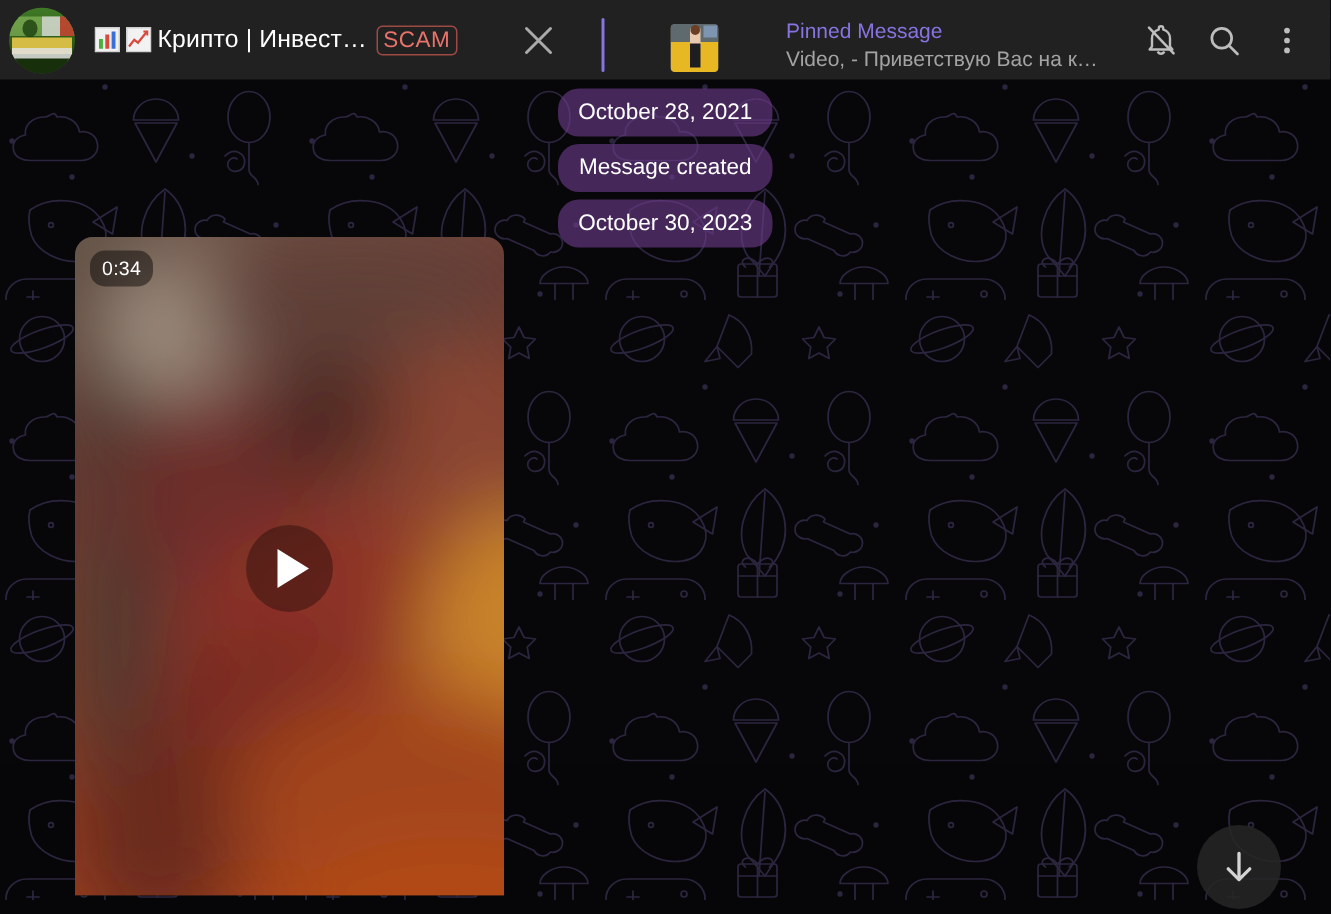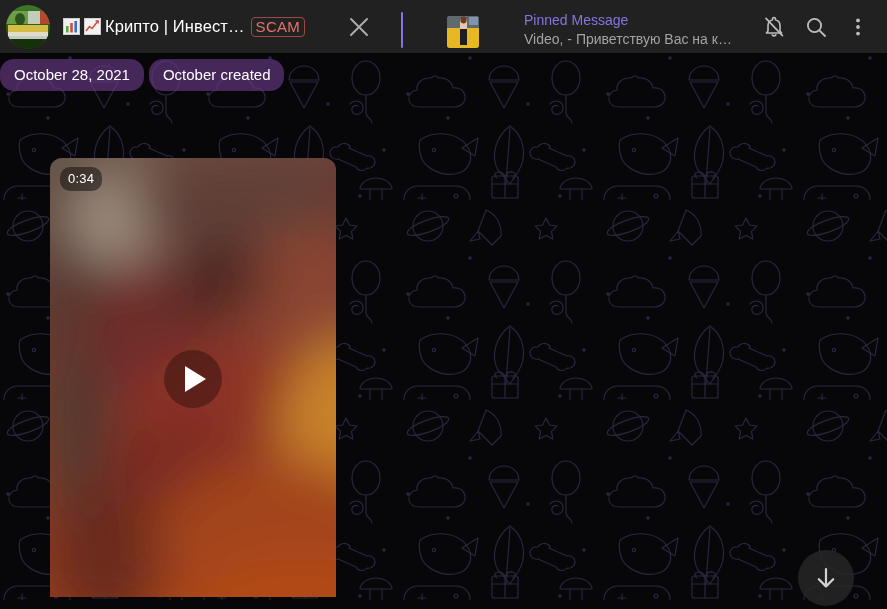--- a/index.html
+++ b/index.html
@@ -176,21 +176,21 @@
     width: 42px; height: 42px;
     display: flex; align-items: center; justify-content: center;
   }
 
   
   .pills {
     position: absolute;
     top: 53px; left: 0; width: 887px;
     z-index: 20;
     display: flex;
-    flex-direction: row;
+    flex-direction: column;
     align-items: center;
     padding-top: 6px;
     gap: 5px;
   }
   .pill {
     background: rgba(109, 60, 140, 0.62);
     color: #ffffff;
     font-size: 15px;
     line-height: 1;
     padding: 8px 14px 9px 14px;
@@ -418,21 +418,22 @@
           <circle cx="12" cy="5.4" r="1.9" fill="#bdbdbd"></circle>
           <circle cx="12" cy="12" r="1.9" fill="#bdbdbd"></circle>
           <circle cx="12" cy="18.6" r="1.9" fill="#bdbdbd"></circle>
         </svg>
       </div>
     </div>
   </div>
 
   <div class="pills">
     <div class="pill">October 28, 2021</div>
-    <div class="pill">October created</div>
+    <div class="pill">Message created</div>
+    <div class="pill">October 30, 2023</div>
   </div>
 
   <div class="video-msg">
     <svg class="video-thumb" width="352" height="439" viewBox="0 0 352 439" preserveAspectRatio="none">
       <defs>
         <filter id="blr" x="-20%" y="-20%" width="140%" height="140%">
           <feGaussianBlur stdDeviation="26"></feGaussianBlur>
         </filter>
         <linearGradient id="base" x1="0" y1="0" x2="0.35" y2="1">
           <stop offset="0%" stop-color="#6b5a4d"></stop>

